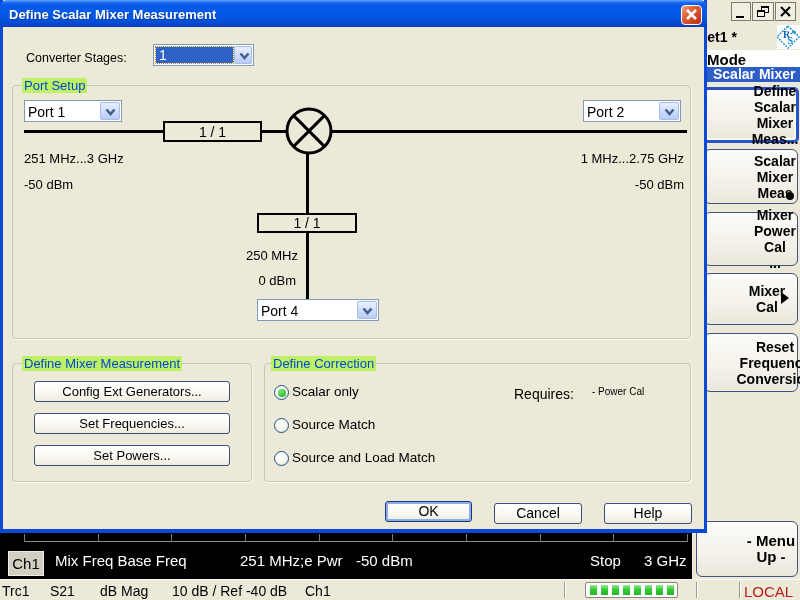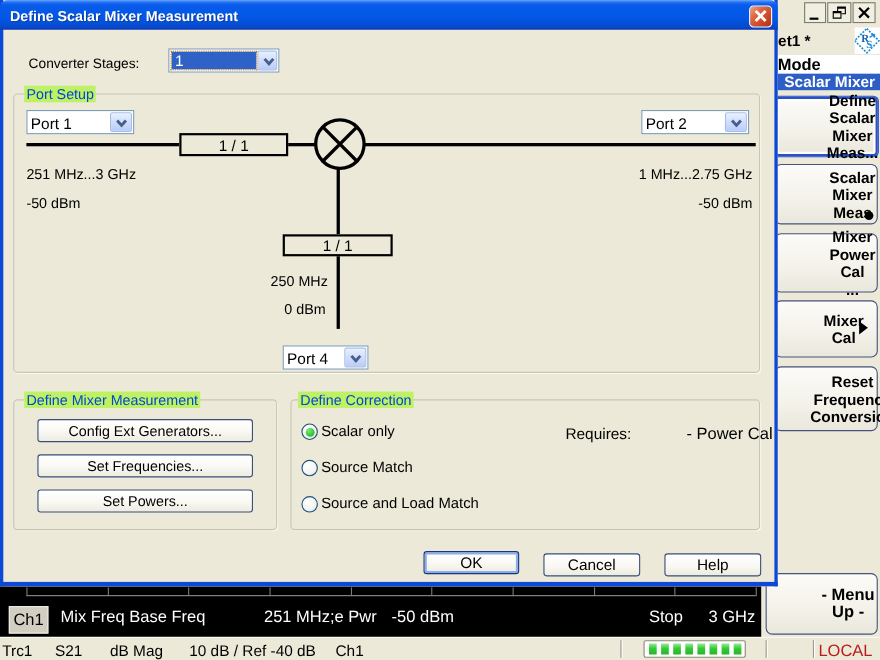--- a/index.html
+++ b/index.html
@@ -167,21 +167,21 @@
       </div>
   </div>
   <div class="combo" style="left:580px;top:100px;width:98px;">
     <div class="txt">Port 2</div>
     <div class="btn">
         <svg class="chev" width="12" height="8">
           <path d="M2.5 1.5 L6.5 6 L10.5 1.5" fill="none" stroke="#44618C" stroke-width="2.6"></path>
         </svg>
       </div>
   </div>
-  <div class="combo" style="left:254px;top:314px;width:78px;padding-left:48px;">
+  <div class="combo" style="left:254px;top:299px;width:122px;padding-left:48px;">
     <div class="txt">Port 4</div>
     <div class="btn">
         <svg class="chev" width="12" height="8">
           <path d="M2.5 1.5 L6.5 6 L10.5 1.5" fill="none" stroke="#44618C" stroke-width="2.6"></path>
         </svg>
       </div>
   </div>
 
   <div class="dtext" style="left:21px;top:151px;">251 MHz...3 GHz</div>
   <div class="dtext" style="left:21px;top:177px;">-50 dBm</div>
@@ -198,18 +198,18 @@
 
   <div class="grp" style="left:261px;top:363px;width:427px;height:119px;"></div>
   <div class="grplabel" style="left:268px;top:356px;">Define Correction</div>
   <div class="radio sel" style="left:271px;top:385px;"></div>
   <div class="rlabel" style="left:289px;top:384px;">Scalar only</div>
   <div class="radio" style="left:271px;top:418px;"></div>
   <div class="rlabel" style="left:289px;top:417px;">Source Match</div>
   <div class="radio" style="left:271px;top:451px;"></div>
   <div class="rlabel" style="left:289px;top:450px;">Source and Load Match</div>
   <div class="rlabel" style="left:511px;top:386px;font-size:14px;">Requires:</div>
-  <div class="rlabel" style="left:621px;top:386px;font-size:15px;">- Power Cal</div>
+  <div class="rlabel" style="left:589px;top:386px;font-size:10px;">- Power Cal</div>
 
   <div class="xpbtn" style="left:382px;top:501px;width:87px;border-color:#16377C;box-shadow:inset 0 0 0 2px #8CACEC;font-size:14px;">OK</div>
   <div class="xpbtn" style="left:491px;top:503px;width:88px;font-size:14px;">Cancel</div>
   <div class="xpbtn" style="left:601px;top:503px;width:88px;font-size:14px;">Help</div>
 </div>
 
 </body></html>

